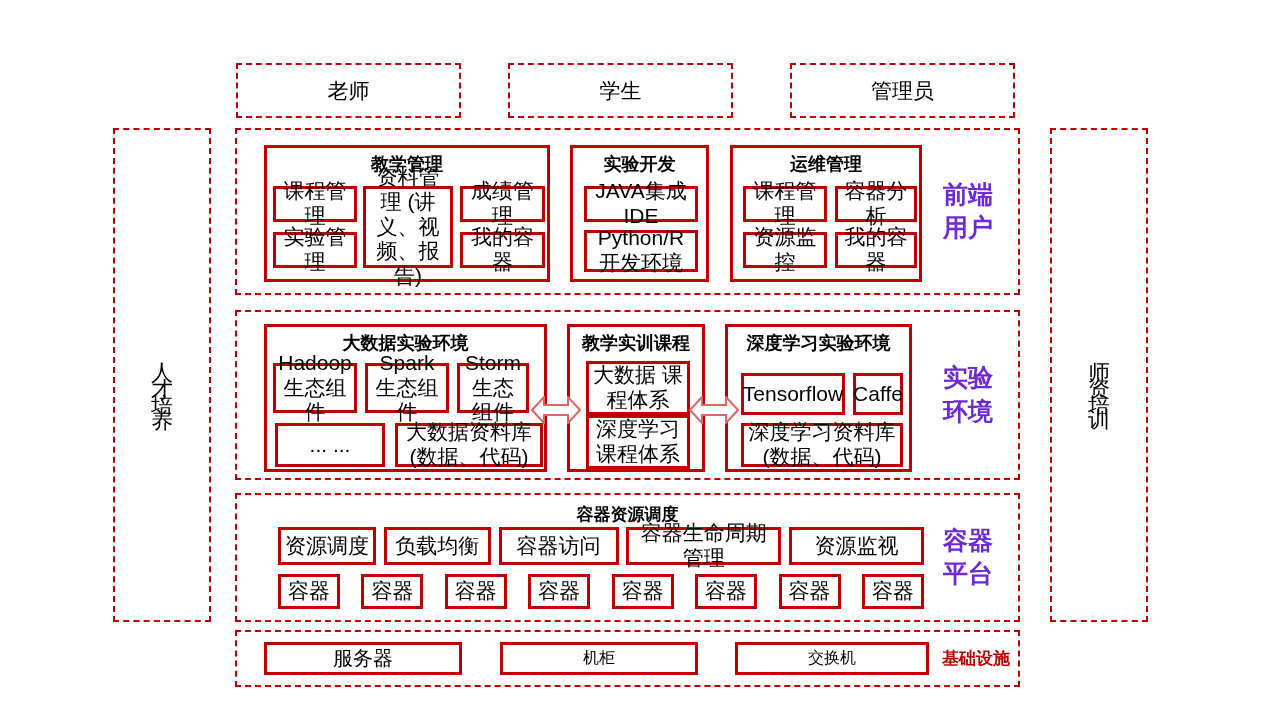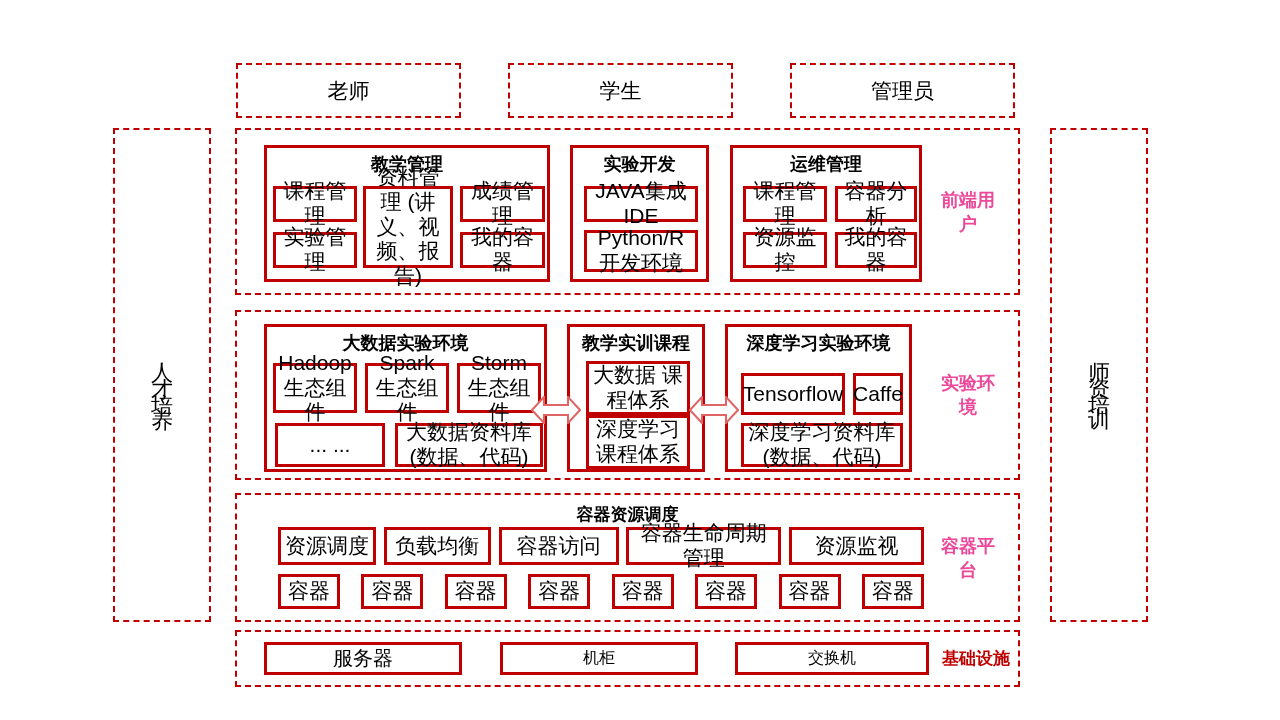--- a/index.html
+++ b/index.html
@@ -63,23 +63,23 @@
     padding: 1px 2px;
   }
   
   .layer-label {
     position: absolute;
     left: 702px;
     width: 58px;
     top: 50%;
     transform: translateY(-50%);
     text-align: center;
-    color: #ec4899;
-    font-weight: bold;
-    font-size: 18px;
+    color: #6d28d9;
+    font-weight: bold;
+    font-size: 25px;
     line-height: 1.35;
   }
   .layer-label-small {
     position: absolute;
     left: 696px;
     width: 86px;
     top: 50%;
     transform: translateY(-50%);
     text-align: center;
     color: #c00000;
@@ -149,21 +149,21 @@
 
     <div class="layer-label">前端用户</div>
   </div>
 
   <div class="dashed-box" style="left:235px; top:310px; width:785px; height:170px;">
 
     <div class="group" style="left:27px; top:12px; width:283px; height:148px;">
       <div class="group-title">大数据实验环境</div>
       <div class="cell" style="left:6px; top:36px; width:84px; height:50px;">Hadoop 生态组件</div>
       <div class="cell" style="left:98px; top:36px; width:84px; height:50px;">Spark 生态组件</div>
-      <div class="cell" style="left:190px; top:36px; width:84px; height:50px;">Storm 生态组件</div>
+      <div class="cell" style="left:190px; top:36px; width:72px; height:50px;">Storm 生态组件</div>
       <div class="cell" style="left:8px; top:96px; width:110px; height:44px;">... ...</div>
       <div class="cell" style="left:128px; top:96px; width:148px; height:44px;">大数据资料库 (数据、代码)</div>
     </div>
 
     <div class="group" style="left:330px; top:12px; width:138px; height:148px;">
       <div class="group-title">教学实训课程</div>
       <div class="cell" style="left:16px; top:34px; width:104px; height:54px;">大数据 课程体系</div>
       <div class="cell" style="left:16px; top:88px; width:104px; height:54px;">深度学习 课程体系</div>
     </div>
 

